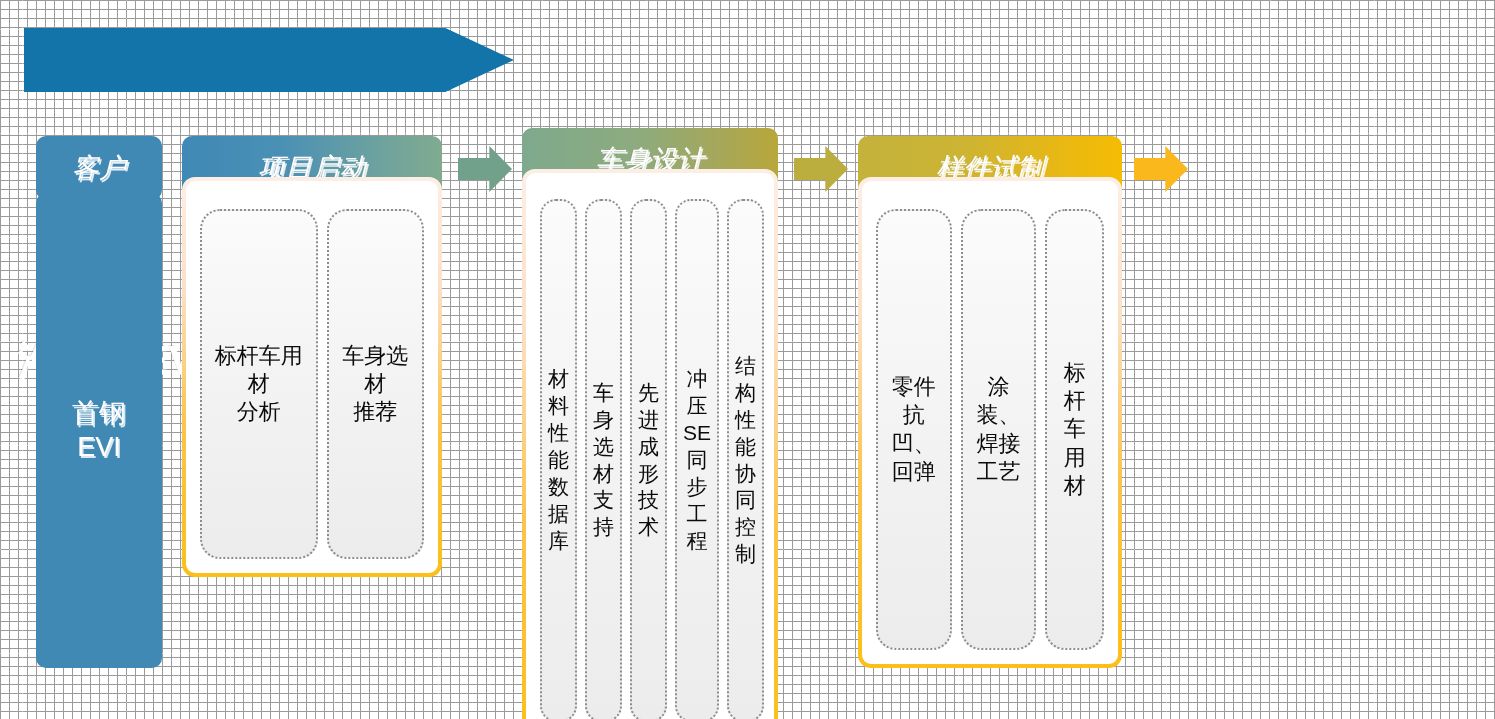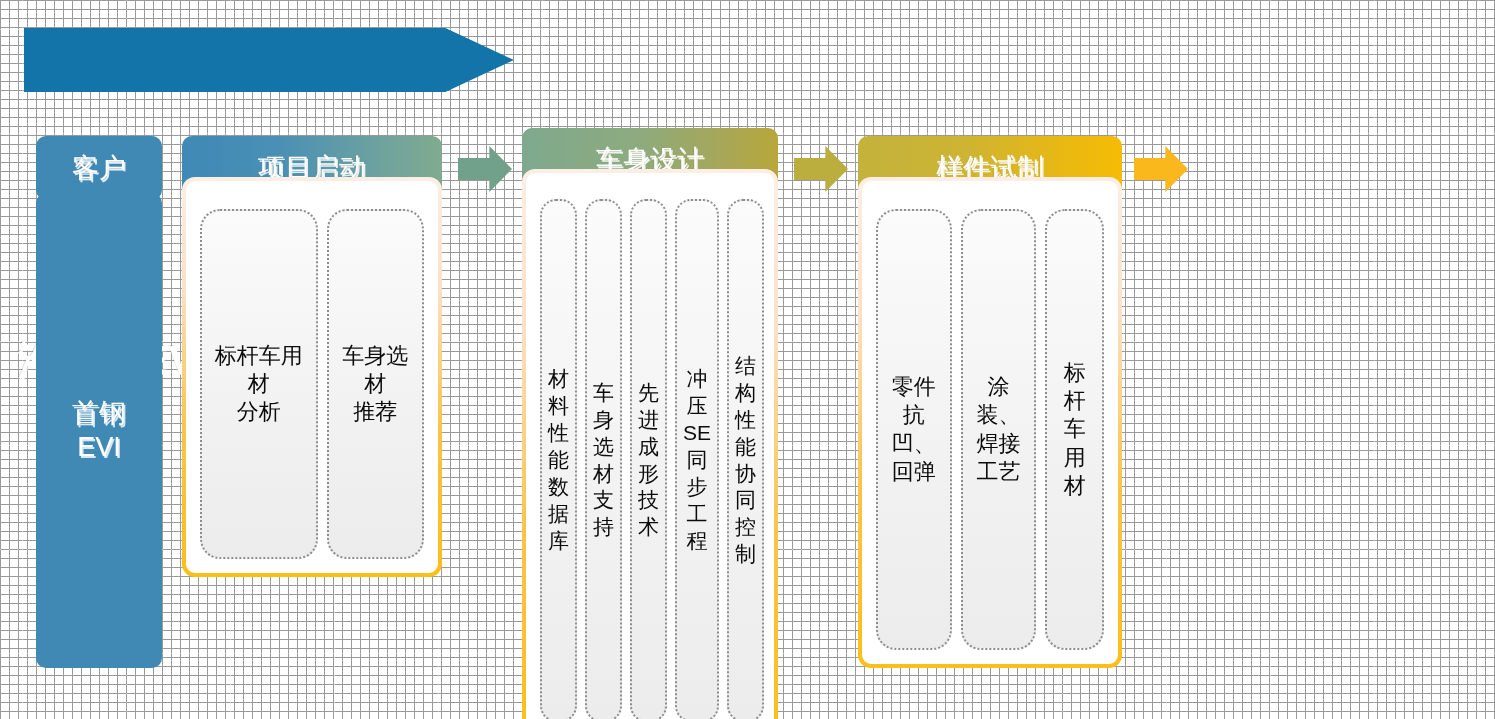--- a/index.html
+++ b/index.html
@@ -83,20 +83,21 @@
     position: absolute;
     left: 0;
     top: 0;
     width: 100%;
     height: 64px;
     border-radius: 10px;
     display: flex;
     align-items: center;
     justify-content: center;
     box-sizing: border-box;
+    font-style: italic;
   }
   .stage-header .hdr-label {
     color: #ffffff;
     font-size: 27px;
     line-height: 1;
     white-space: nowrap;
     text-shadow: 1.5px 1.5px 0 rgba(255,255,255,0.85),
                  -0.5px -0.5px 0 rgba(120,120,120,0.35);
   }
 

